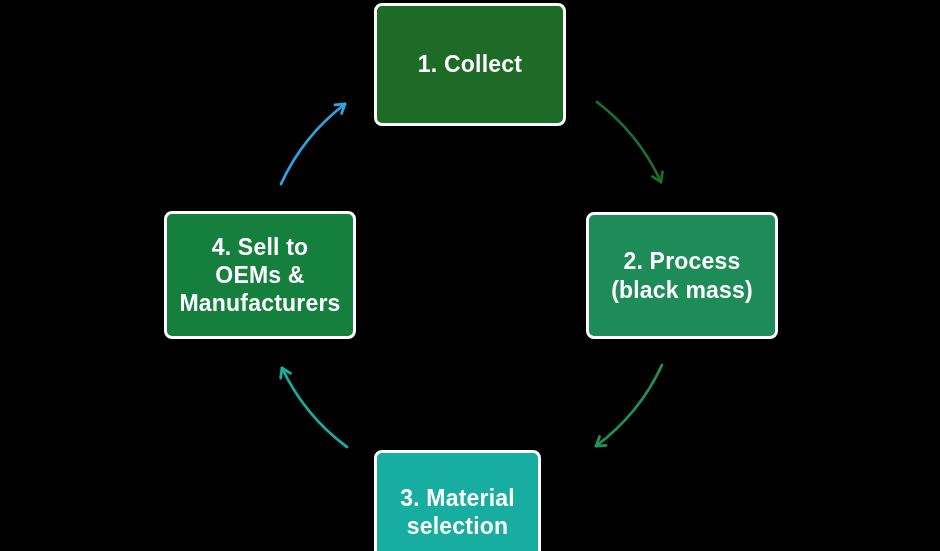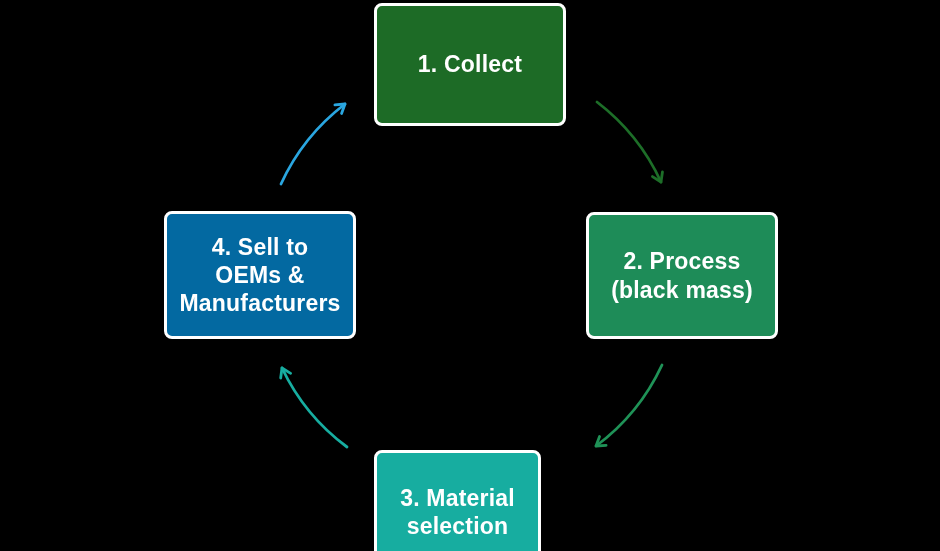--- a/index.html
+++ b/index.html
@@ -57,21 +57,21 @@
   <div class="step-box box-2" style="background-color: rgb(30, 140, 88); justify-content: center;">
     <span class="step-label">2. Process
 (black mass)</span>
   </div>
 
   <div class="step-box box-3" style="background-color: rgb(23, 173, 160);">
     <span class="step-label">3. Material
 selection</span>
   </div>
 
-  <div class="step-box box-4" style="background-color: #0369a1;">
+  <div class="step-box box-4" style="background-color: #15803d;">
     <span class="step-label">4. Sell to
 OEMs &amp;
 Manufacturers</span>
   </div>
 
   <svg class="arrow-layer" viewBox="0 0 940 551" xmlns="http://www.w3.org/2000/svg">
     <defs>
       <marker id="head0" viewBox="-11 -8 14 16" markerWidth="14" markerHeight="16" refX="0" refY="0" orient="auto" markerUnits="userSpaceOnUse">
         <path d="M -8.5 -5.5 L 0 0 L -8.5 5.5" fill="none" stroke-width="2.8" stroke-linecap="round" stroke-linejoin="round" stroke="#1D6E28"></path>
       </marker>

